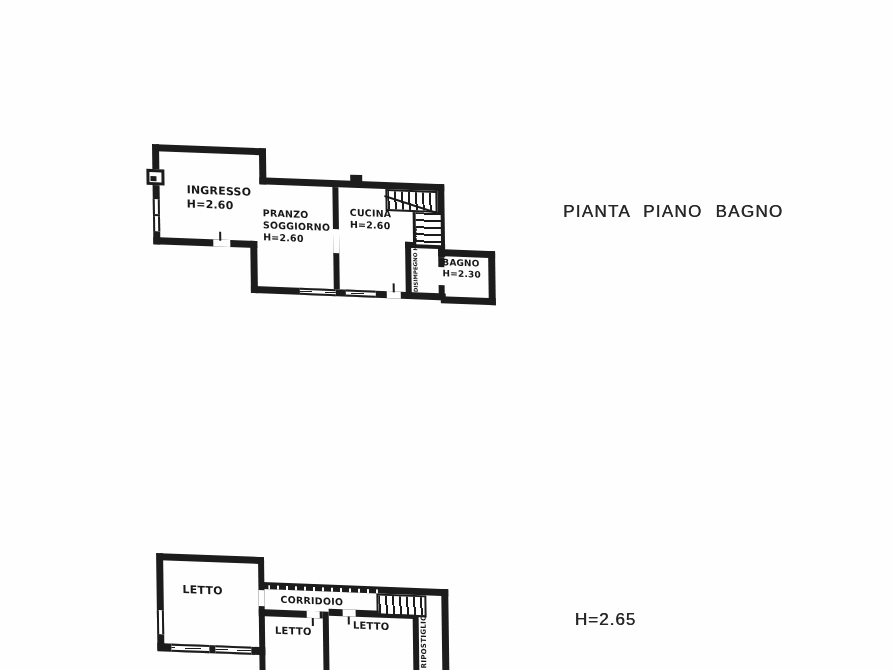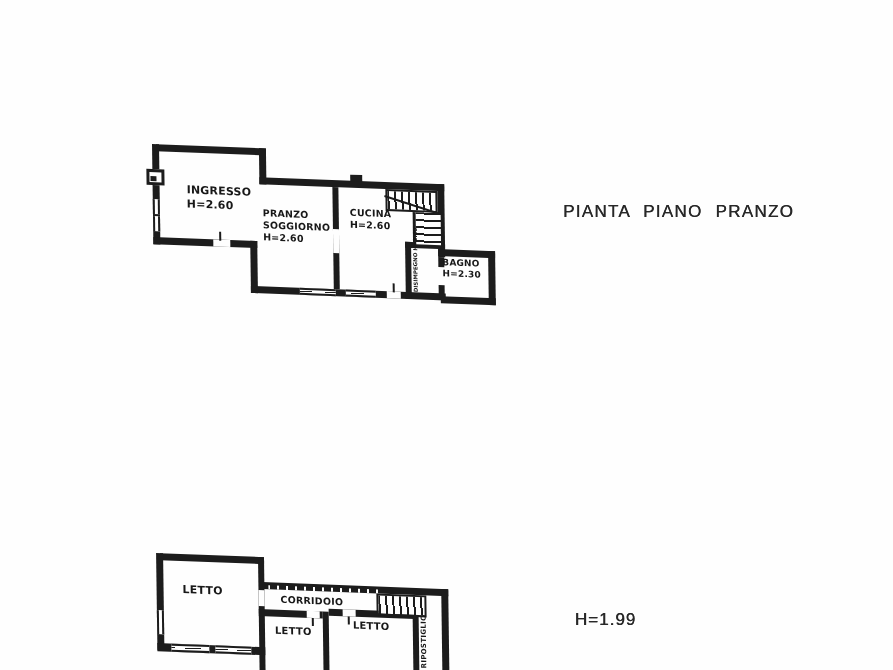--- a/index.html
+++ b/index.html
@@ -97,21 +97,21 @@
     <div class="vlbl vlbl-dis" style="left:259px;top:92px;height:46px;">
       <span>DISIMPEGNO</span>
       <span>H=2.40</span>
     </div>
     <div class="lbl" style="left:289px;top:102px;font-size:9px;">
       <span>BAGNO</span>
       <span>H=2.30</span>
     </div>
   </div>
 
-  <div class="title" style="left:563px;top:202px;"><span>PIANTA PIANO PRANZO</span></div>
+  <div class="title" style="left:563px;top:202px;"><span>PIANTA PIANO BAGNO</span></div>
 
   <div class="plan plan-first">
 
     <div class="w" style="left:4px;top:5px;width:104px;height:7px;"></div>
     <div class="w" style="left:0;top:5px;width:7px;height:97px;"></div>
     <div class="w" style="left:0;top:95px;width:108px;height:8px;"></div>
     <div class="w" style="left:102px;top:5px;width:6px;height:117px;"></div>
 
     <div class="w" style="left:106px;top:30px;width:186px;height:7px;"></div>
     <div class="w" style="left:285px;top:30px;width:7px;height:92px;"></div>
@@ -144,16 +144,16 @@
     </div>
     <div class="lbl lbl-xs" style="left:196px;top:64px;">
       <span>LETTO</span>
     </div>
     <div class="vlbl vlbl-rip" style="left:263px;top:44px;height:66px;">
       <span>RIPOSTIGLIO</span>
     </div>
   </div>
 
   <div class="title" style="left:498px;top:604px;width:215px;text-align:center;">
-    <span class="h-line">H=1.99</span>
+    <span class="h-line">H=2.65</span>
   </div>
 
 </div>
 
 </body></html>

